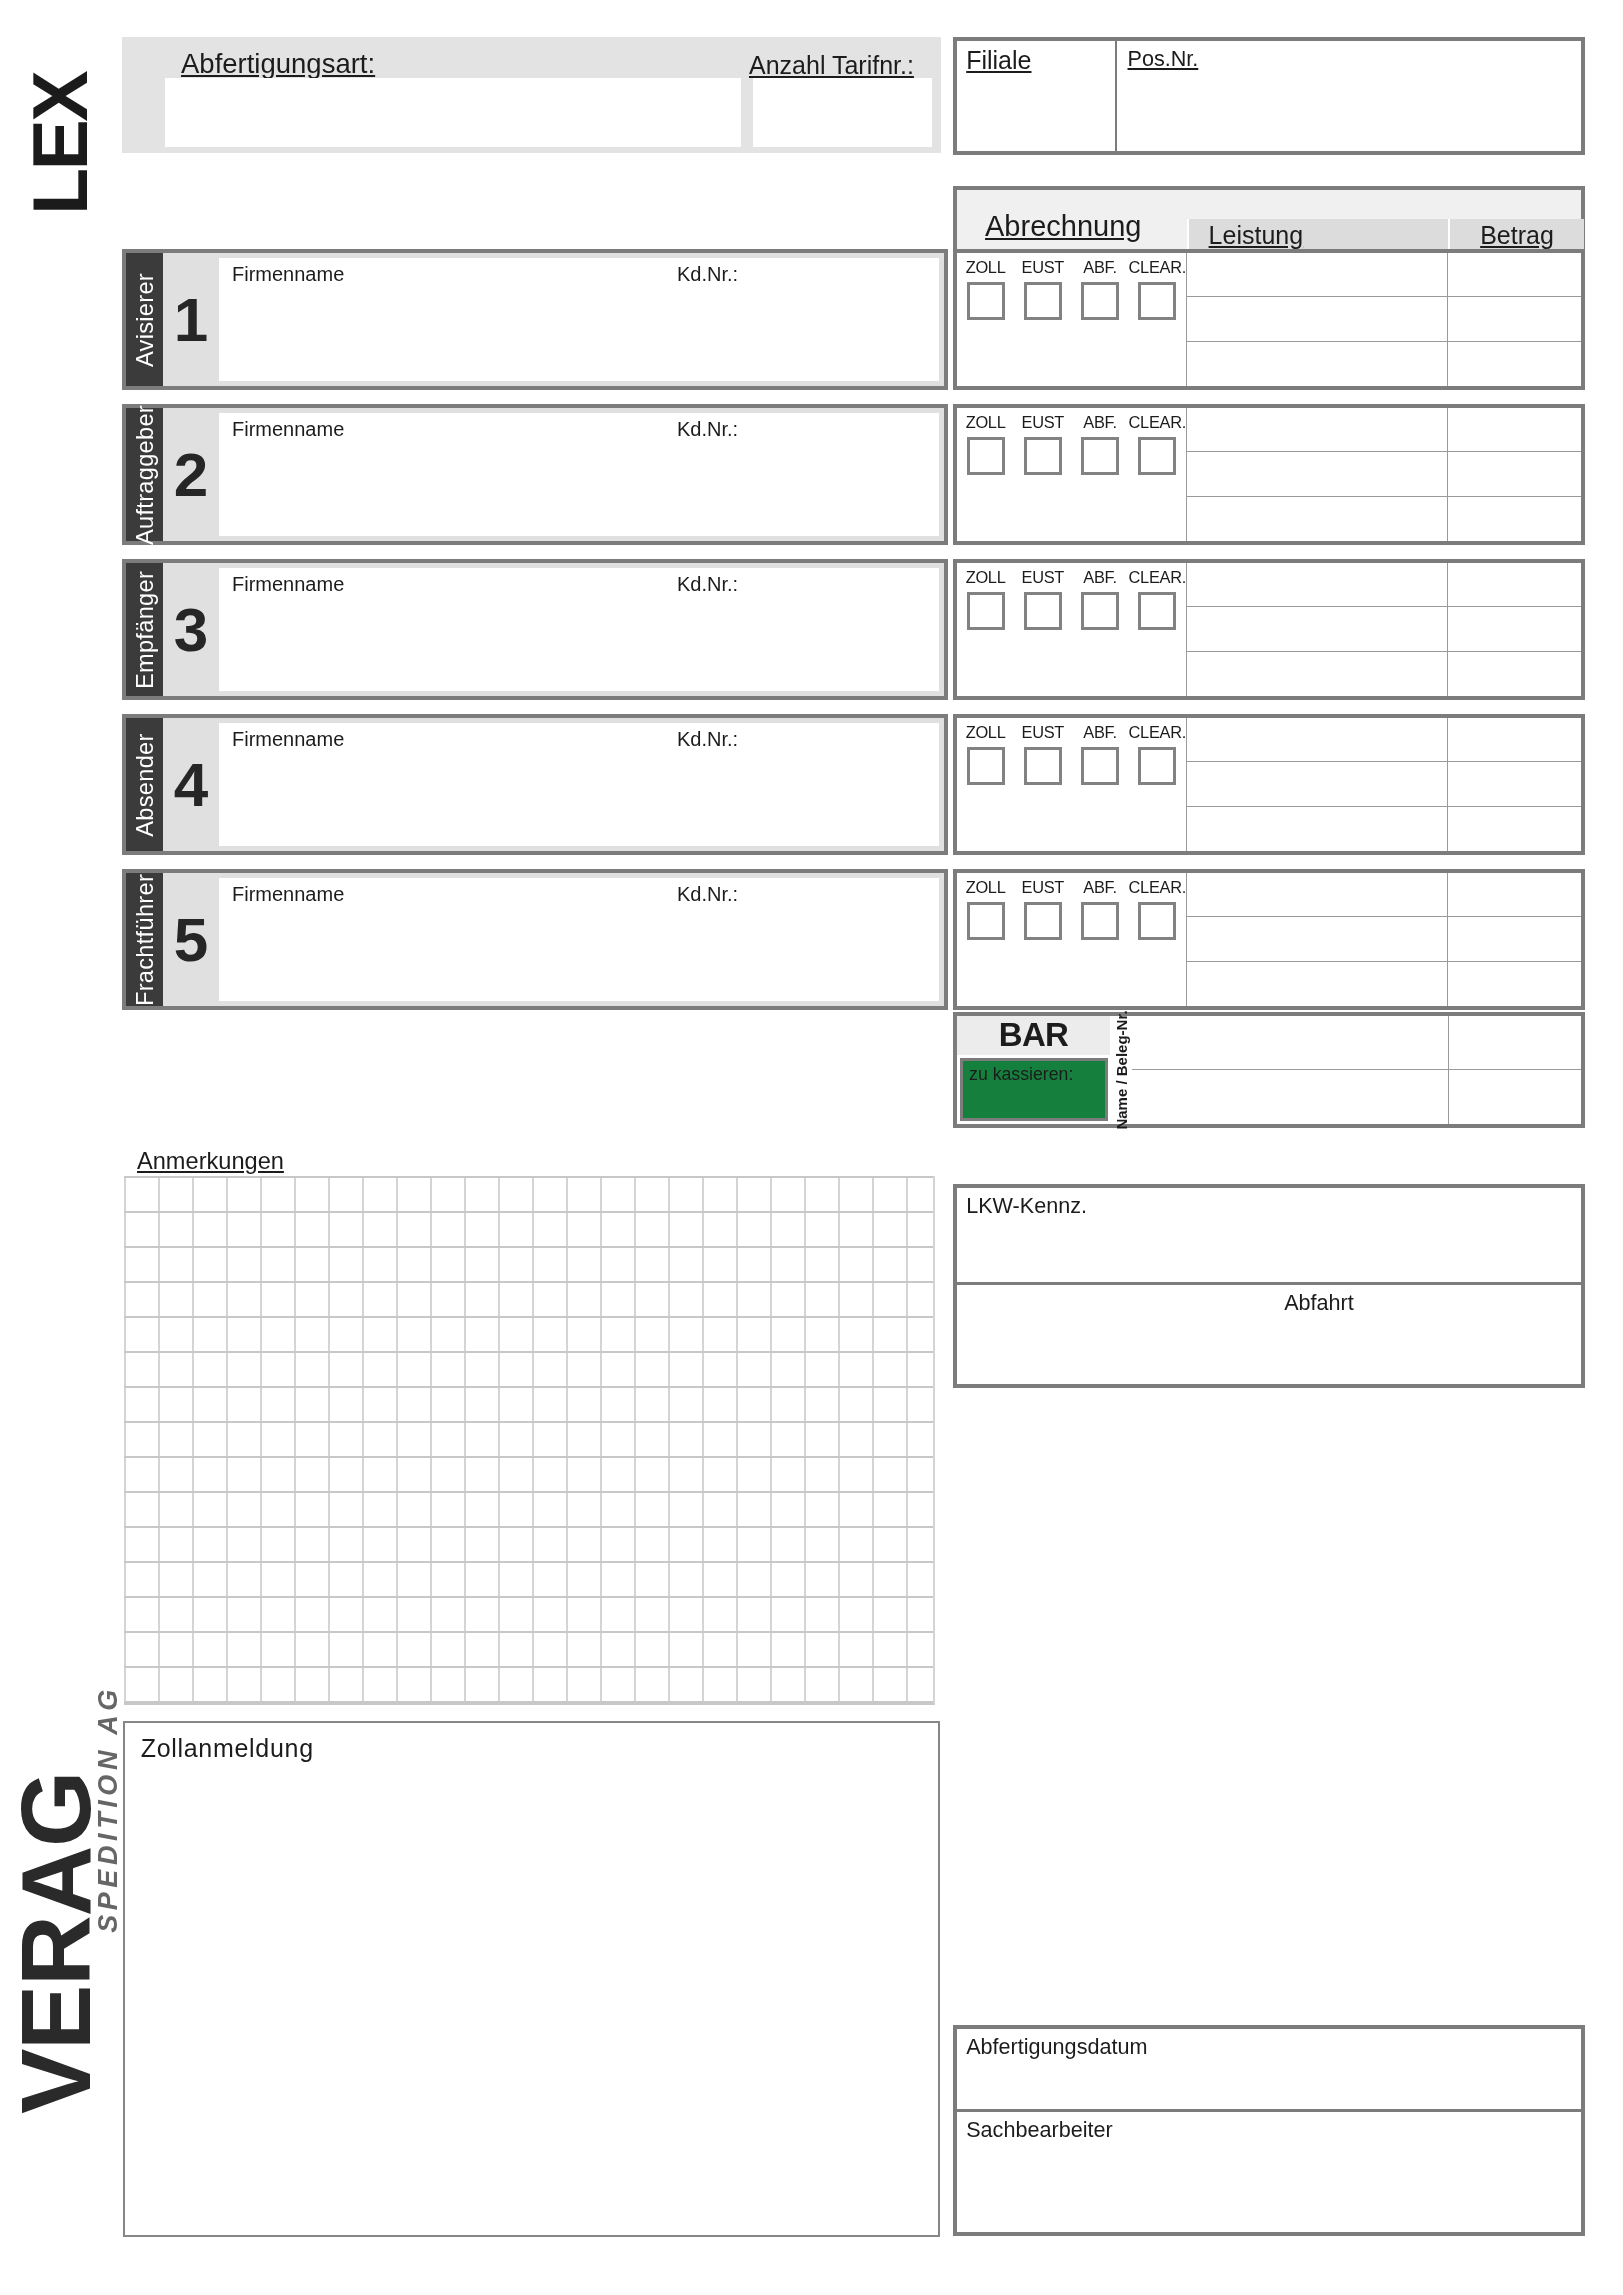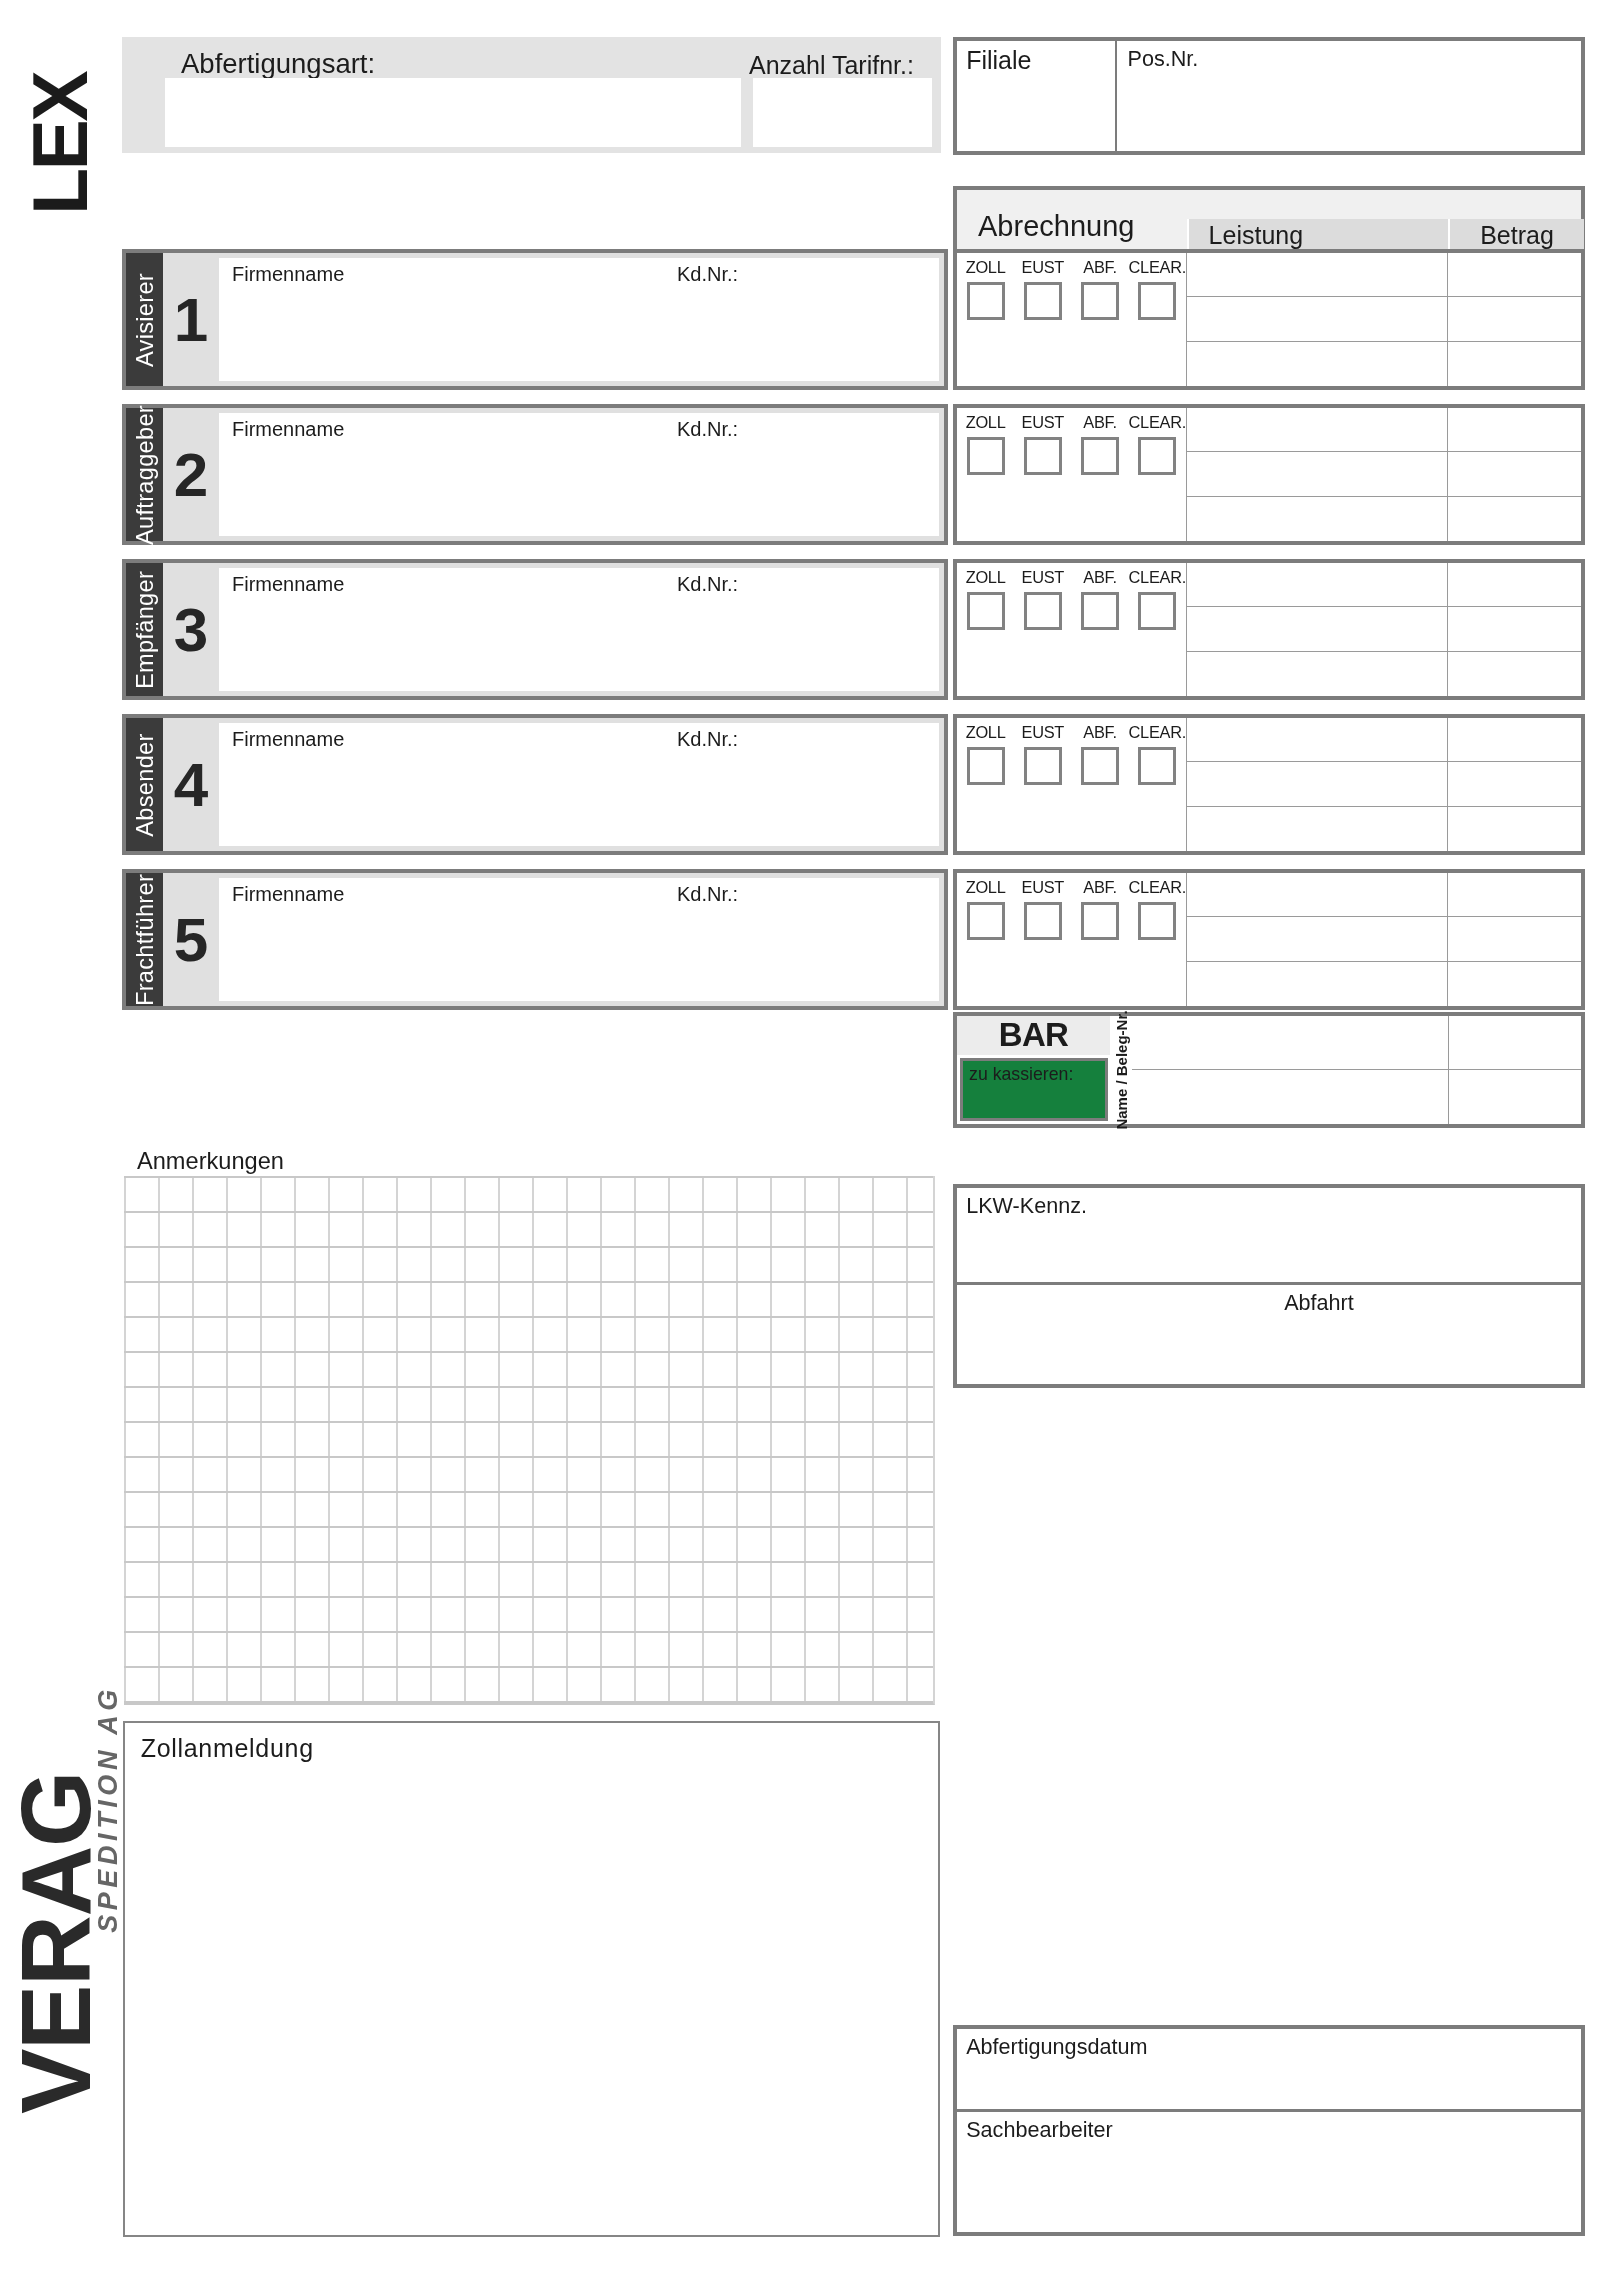--- a/index.html
+++ b/index.html
@@ -2,21 +2,21 @@
 <html style="font-size:10.5px"><head>
 <meta charset="utf-8">
 <style>
   * { margin:0; padding:0; box-sizing:border-box; }
   html,body { background:#ffffff; }
   body { width:1623px; height:2295px; position:relative;
          font-family:"Liberation Sans", sans-serif; color:#1c1c1c; }
   .page { position:absolute; inset:0; background:#fff; overflow:hidden; }
 
   
-  .abs { position:absolute; }
+  .abs { position:absolute;text-decoration:underline; }
   .vwrap > span { position:absolute; left:50%; top:50%;
                   transform:translate(-50%,-50%) rotate(-90deg);
                   white-space:nowrap; display:block; }
 
   
   .lex-logo { left:14.4px; top:31px; width:92px; height:226px; }
   .lex-logo > span { font-size:77px; font-weight:bold; letter-spacing:-2.6px; color:#1b1b1b; }
   .verag-logo { left:15.7px; top:1737px; width:81px; height:412px; }
   .verag-logo > span { font-size:98px; font-weight:bold; letter-spacing:-1.3px; color:#2a2a2a; }
   .spedition-logo { left:93px; top:1678px; width:29px; height:262px; }
@@ -32,21 +32,21 @@
   .anz-input { left:631px; top:41px; width:179px; height:69px; }
 
   .filiale-box { left:953px; top:37px; width:632px; height:118px;
                  border:4.6px solid #7c7c7c; background:#fff; display:flex; }
   .filiale-cell { width:160px; border-right:2.6px solid #7c7c7c; padding:5.2px 9.2px; font-size:25px; }
   .posnr-cell { flex:1; padding:5.2px 10.5px; font-size:21.6px; }
 
   
   .abr-header { left:953px; top:186px; width:632px; height:66px;
                 border:4.6px solid #7c7c7c; border-bottom:none; background:#f0f0f0; }
-  .abr-title { left:21px; top:19.6px; font-size:29px; }
+  .abr-title { left:28px; top:19.6px; font-size:29px; }
   .leistung-hdr { left:230px; top:29px; width:262px; height:33px; background:#dcdcdc;
                   border-left:2.6px solid #fff; font-size:25px; padding-left:19.6px; line-height:33px; }
   .betrag-hdr { left:491px; top:29px; width:136px; height:33px; background:#dcdcdc;
                 border-left:2.6px solid #fff; font-size:25px; text-align:center; line-height:33px; }
 
   
   .pblock-left { position:absolute; left:122px; width:826px; height:141px;
                  border:4.6px solid #7c7c7c; background:#e0e0e0; }
   .role-strip { position:absolute; left:0; top:0; bottom:0; width:37px; background:#3b3b3b; }
   .role-strip > span { color:#fff; font-size:23.6px; letter-spacing:0.3px; }

